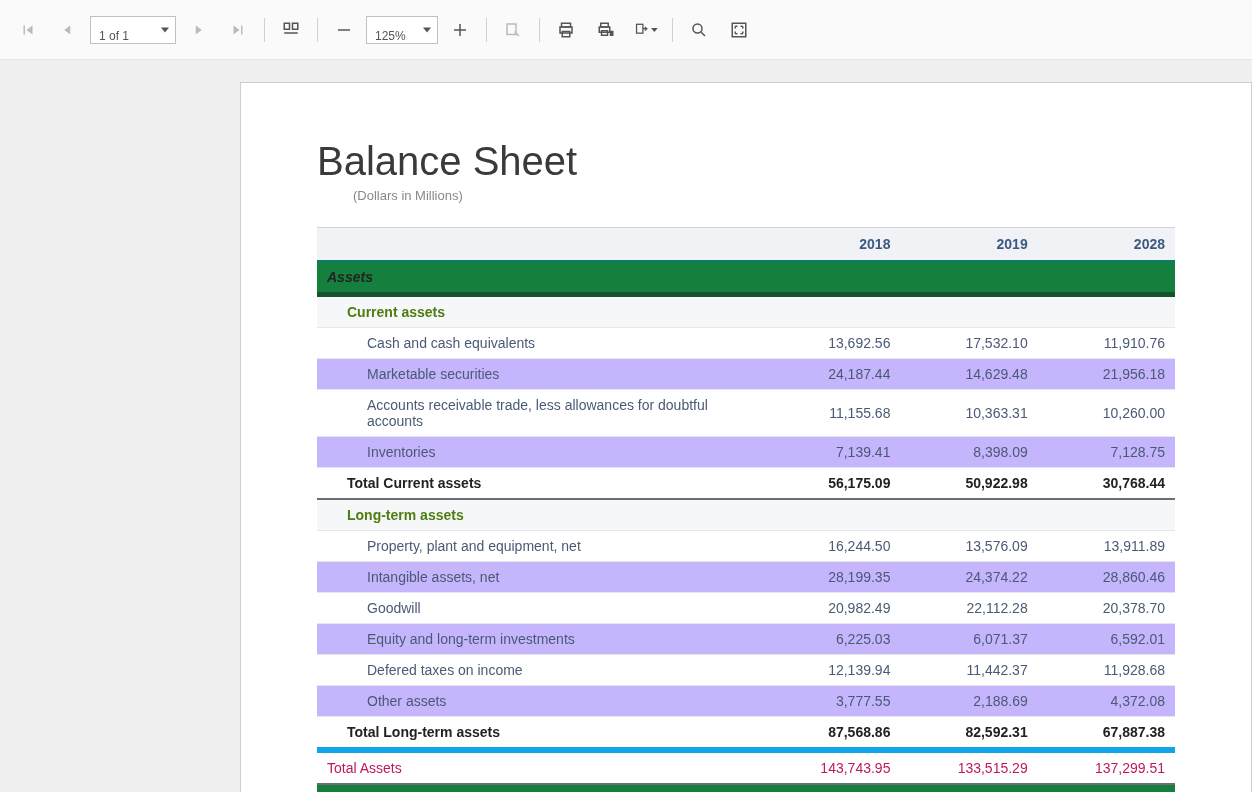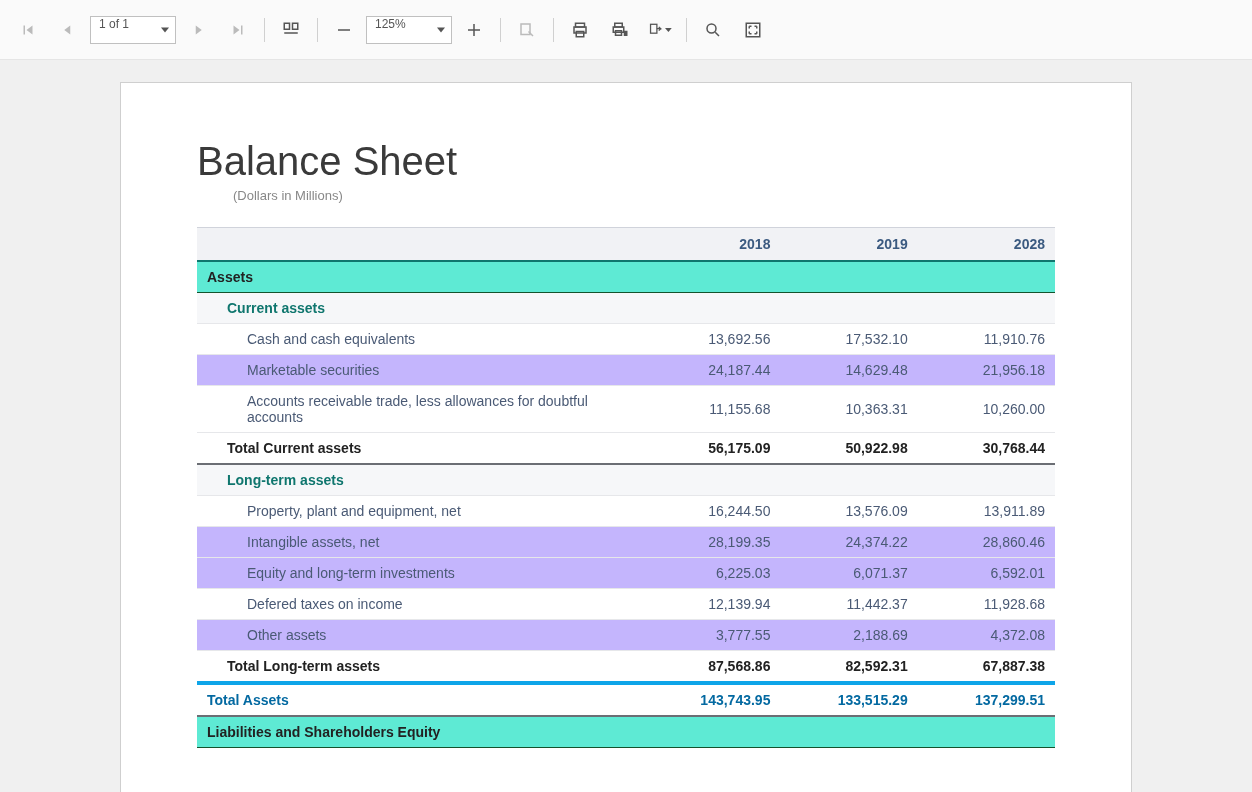--- a/index.html
+++ b/index.html
@@ -40,40 +40,40 @@
     margin: 0 4px;
   }
   .page-input, .zoom-input {
     height: 28px;
     border: 1px solid #c0c0c0;
     background: #fff;
     font-size: 12px;
     padding: 0 20px 0 8px;
     position: relative;
     display: flex;
-    align-items: flex-start;
+    align-items: flex-end;
     cursor: pointer;
     color:#555;
   }
   .page-input { width: 86px; }
-  .zoom-input { width: 86px; }
+  .zoom-input { width: 72px; }
   .dd-caret {
     position: absolute;
     right: 6px; top: 50%;
     transform: translateY(-50%);
     width: 0; height: 0;
     border-left: 4px solid transparent;
     border-right: 4px solid transparent;
     border-top: 5px solid #555;
   }
   .viewport {
     height: calc(792px - 60px);
     overflow: auto;
     display: flex;
-    justify-content: center;
+    justify-content: flex-end;
     padding-top: 22px;
   }
   .page {
     width: 1012px;
     min-height: 1400px;
     background: #fff;
     border: 1px solid #cfcfcf;
     padding: 56px 76px 40px 76px;
   }
   .title {
@@ -105,42 +105,43 @@
   table.sheet thead th:first-child { text-align: left; }
   table.sheet td {
     padding: 7px 10px;
     border-bottom: 1px solid #e6e7ea;
     color: #4a5a75;
   }
   table.sheet td.num { text-align: right; }
   tr.section td {
     font-weight: 700;
     color: #222;
-    background: #5eead4;
-    border-bottom: 1px solid #14532d;
+    background: #15803d;
+    border-bottom: 5px solid #14532d;
+    font-style: italic;
   }
   tr.sub-section td {
     font-weight: 700;
-    color: #0f766e;
+    color: #4d7c0f;
     background: #f6f7f9;
     padding-left: 30px;
   }
   tr.line td:first-child { padding-left: 50px; }
   tr.stripe td { background: #c4b5fd; }
   tr.total td {
     font-weight: 700;
     color: #222;
     border-top: 1px solid #0369a1;
     border-bottom: 2px solid #6b6e74;
     padding-left: 30px;
   }
   tr.grand td {
-    font-weight: 700;
-    color: #0369a1;
-    border-top: 4px solid #0ea5e9;
+    font-weight: 400;
+    color: #be185d;
+    border-top: 6px solid #0ea5e9;
     border-bottom: 2px solid #6b6e74;
     padding-left: 10px;
   }
 </style>
 </head>
 <body>
 
 <div class="toolbar">
   <button class="tbtn disabled">
     <svg viewBox="0 0 24 24">
@@ -281,20 +282,26 @@
           <td class="num">24,187.44</td>
           <td class="num">14,629.48</td>
           <td class="num">21,956.18</td>
         </tr>
         <tr class="line">
           <td>Accounts receivable trade, less allowances for doubtful accounts</td>
           <td class="num">11,155.68</td>
           <td class="num">10,363.31</td>
           <td class="num">10,260.00</td>
         </tr>
+        <tr class="line stripe">
+          <td>Inventories</td>
+          <td class="num">7,139.41</td>
+          <td class="num">8,398.09</td>
+          <td class="num">7,128.75</td>
+        </tr>
         <tr class="total">
           <td>Total Current assets</td>
           <td class="num">56,175.09</td>
           <td class="num">50,922.98</td>
           <td class="num">30,768.44</td>
         </tr>
         <tr class="sub-section">
           <td>Long-term assets</td>
             <td></td>
             <td></td>
@@ -304,20 +311,26 @@
           <td>Property, plant and equipment, net</td>
           <td class="num">16,244.50</td>
           <td class="num">13,576.09</td>
           <td class="num">13,911.89</td>
         </tr>
         <tr class="line stripe">
           <td>Intangible assets, net</td>
           <td class="num">28,199.35</td>
           <td class="num">24,374.22</td>
           <td class="num">28,860.46</td>
+        </tr>
+        <tr class="line">
+          <td>Goodwill</td>
+          <td class="num">20,982.49</td>
+          <td class="num">22,112.28</td>
+          <td class="num">20,378.70</td>
         </tr>
         <tr class="line stripe">
           <td>Equity and long-term investments</td>
           <td class="num">6,225.03</td>
           <td class="num">6,071.37</td>
           <td class="num">6,592.01</td>
         </tr>
         <tr class="line">
           <td>Defered taxes on income</td>
           <td class="num">12,139.94</td>

